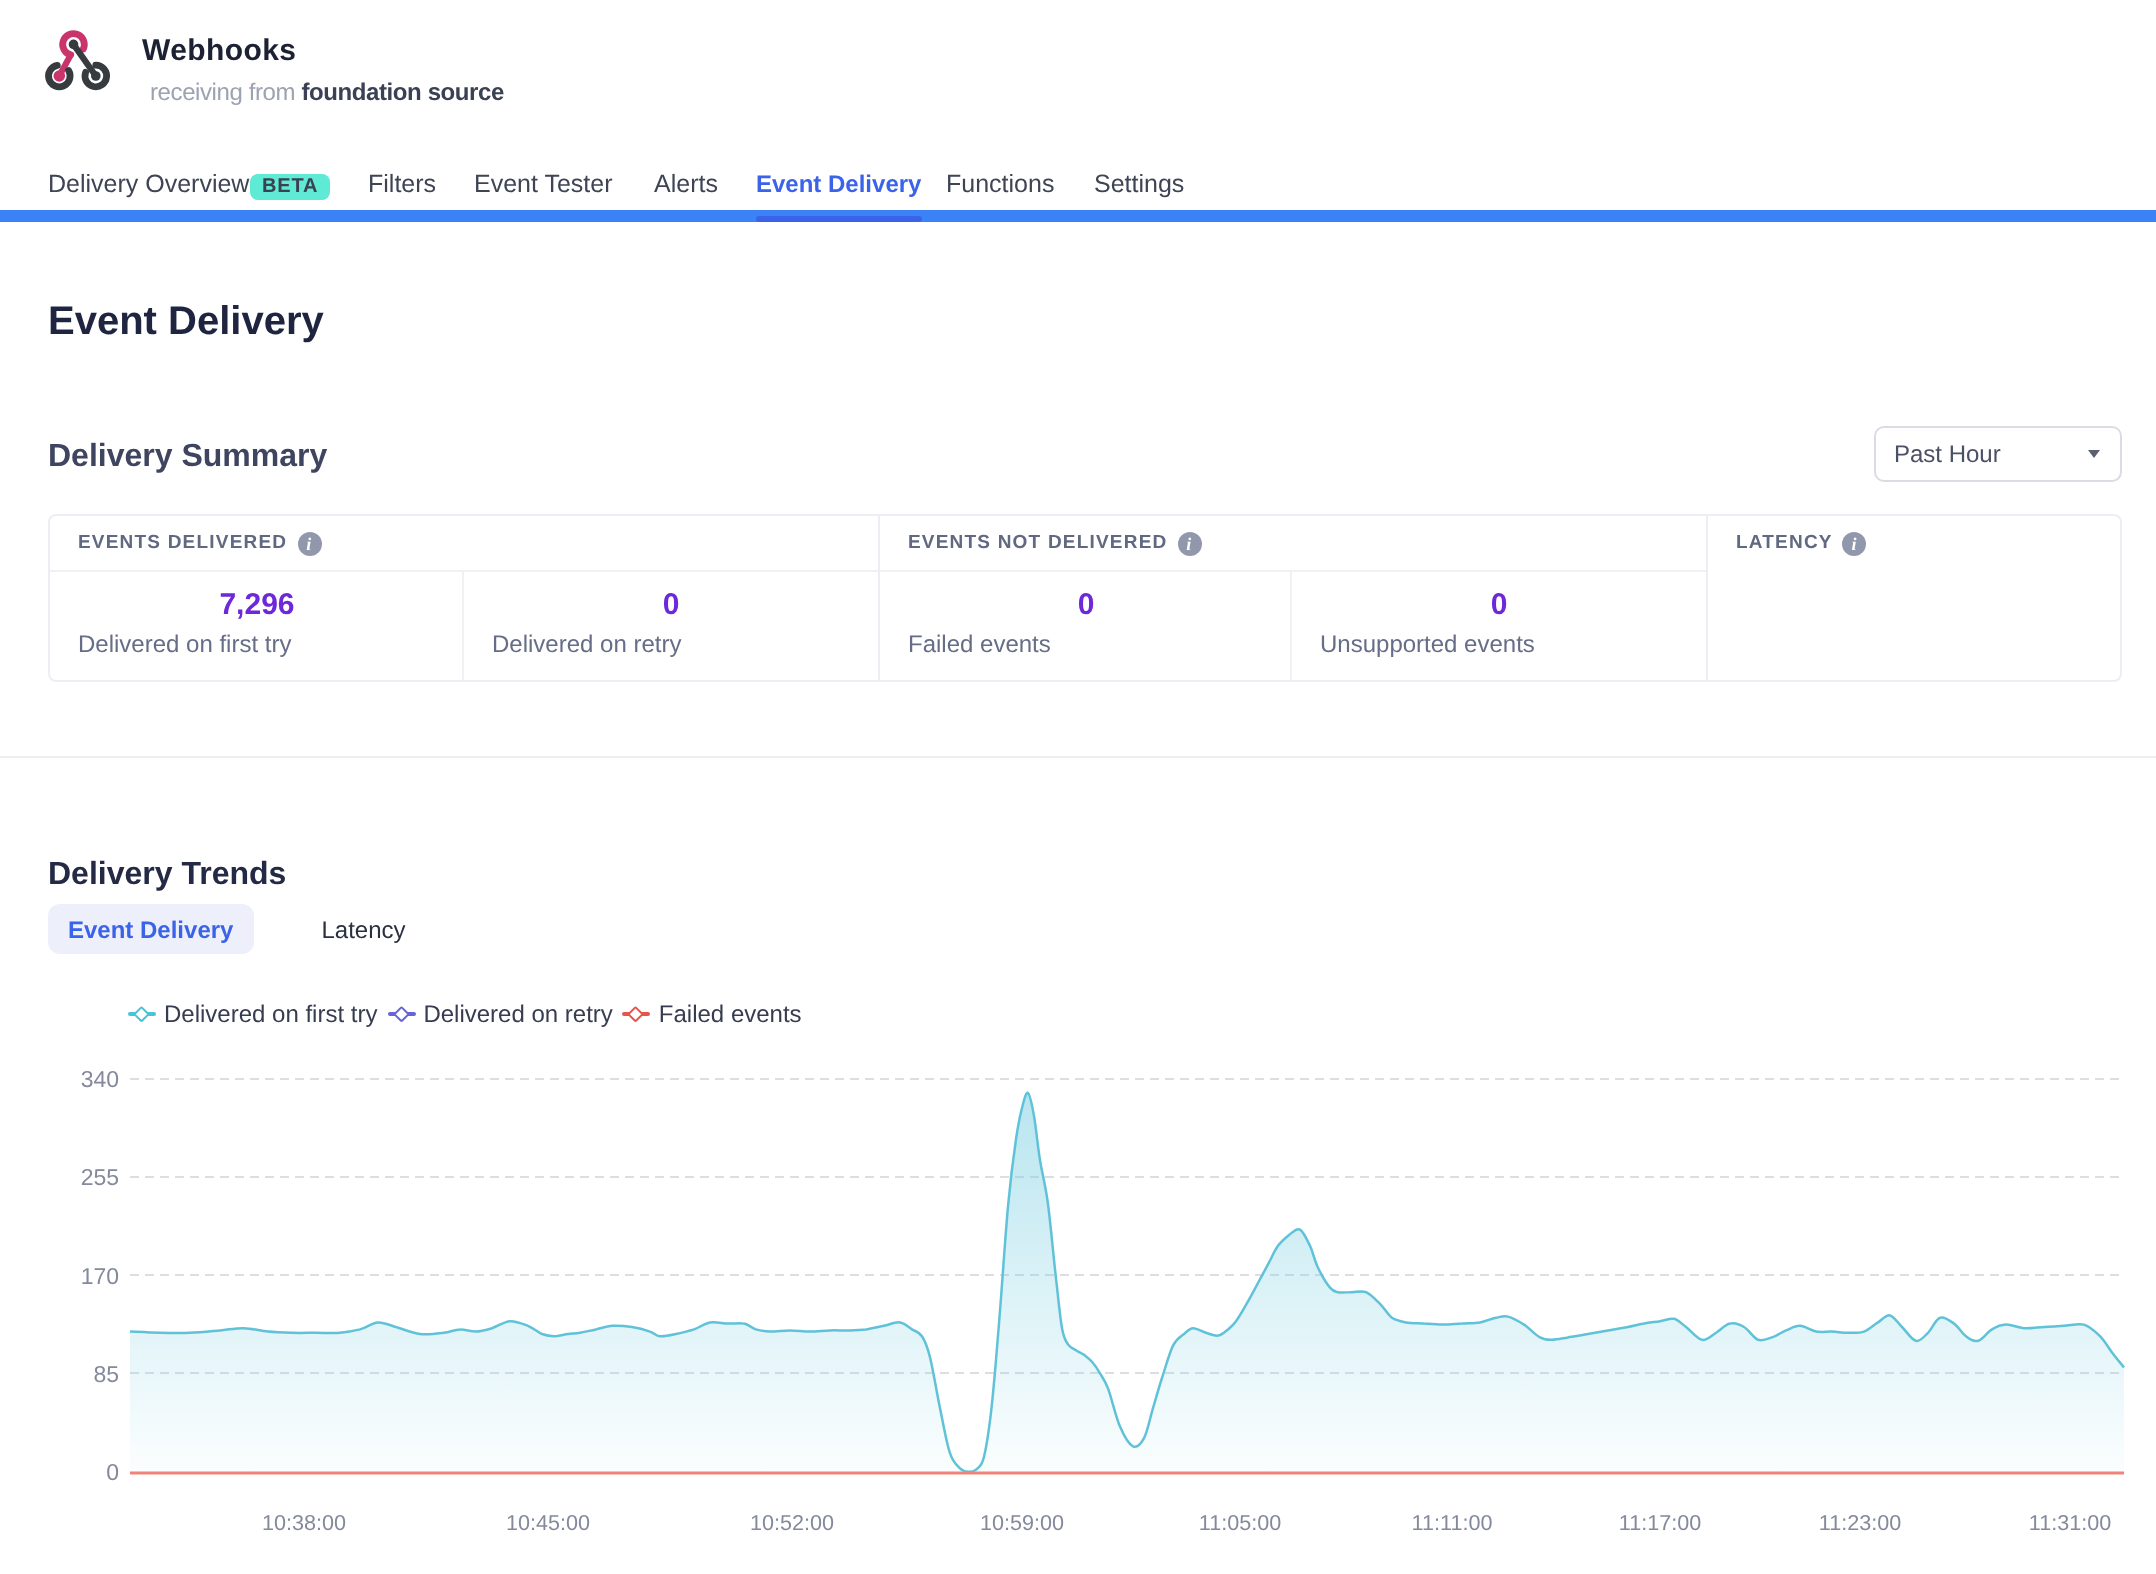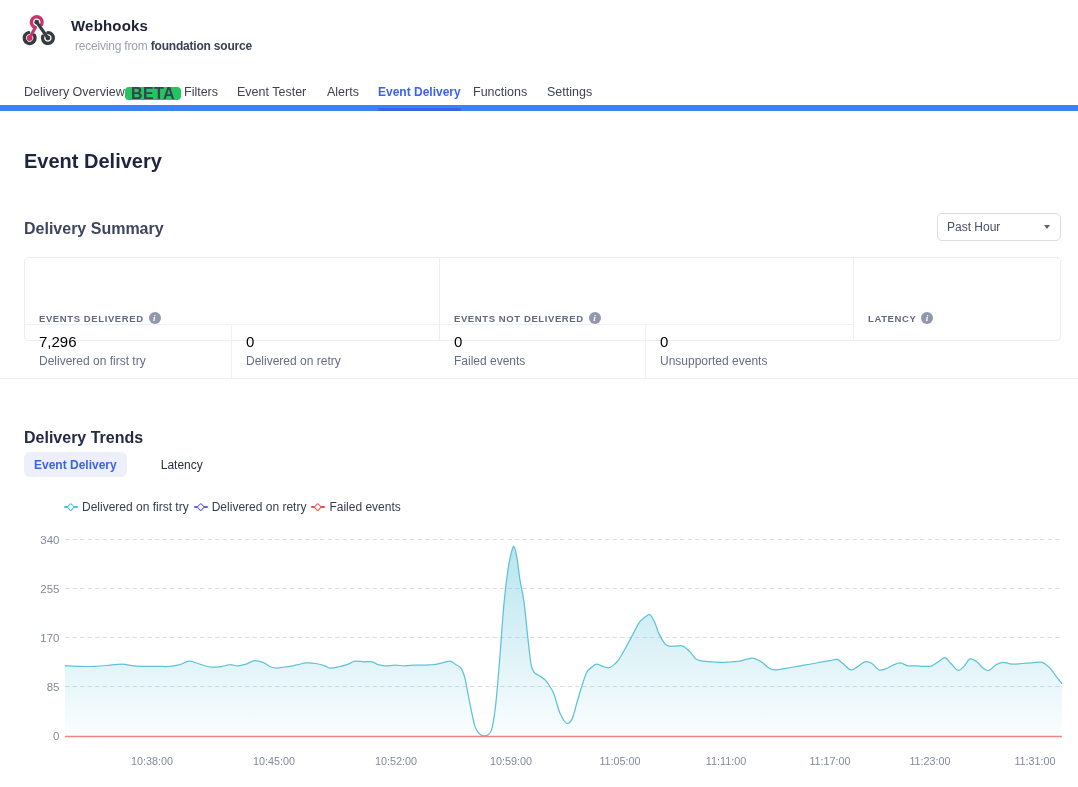--- a/index.html
+++ b/index.html
@@ -7,29 +7,29 @@
 body { width:1078px; height:787px; position:relative; overflow:hidden; }
 .abs { position:absolute; }
 .icon { left:20px; top:14px; }
 .wbt { left:71px; top:17px; font-size:15px; font-weight:bold; color:#1c2133; letter-spacing:.2px; }
 .wbs { left:75px; top:39px; font-size:12px; letter-spacing:-0.2px; color:#9ca2b1; }
 .wbs b { color:#3a4154; font-weight:bold; }
 .tabs { left:0; top:83px; width:1078px; height:28px; border-bottom:6px solid #3b82f6; }
 .tab { position:absolute; font-size:12.5px; color:#3e4454; height:28px; line-height:18px; white-space:nowrap; }
 .tab.active { color:#3b63e9; font-weight:bold; font-size:12px; }
 .tab.active:after { content:""; position:absolute; left:0; right:0; bottom:0; height:3px; background:#3b63e9; border-radius:2px; }
-.beta { display:inline-block; background:#22c55e; color:#3a4152; font-size:16px; font-weight:bold; letter-spacing:.4px; padding:0 6px; height:13px; line-height:13px; border-radius:4px; }
+.beta { display:inline-block; background:#5eead4; color:#3a4152; font-size:10px; font-weight:bold; letter-spacing:.4px; padding:0 6px; height:13px; line-height:13px; border-radius:4px; }
 .dsh { left:24px; top:220px; font-size:16px; font-weight:bold; color:#3f4560; }
 .select { left:937px; top:213px; width:124px; height:28px; border:1px solid #d9dce3; border-radius:5px; display:flex; align-items:center; font-size:12px; color:#4a5065; padding:0 10px 0 9px; justify-content:space-between;text-align:center; }
 .caret { width:0; height:0; border-left:3.5px solid transparent; border-right:3.5px solid transparent; border-top:4.5px solid #5c6171; }
 .panel { left:24px; top:257px; width:1037px; height:84px; border:1px solid #edeef3; border-radius:4px; display:flex; }
 .col { width:20%; position:relative; }
-.col .chd { height:27px; display:flex; align-items:flex-end; padding-left:14px; font-size:9.5px; font-weight:bold; letter-spacing:.6px; color:#616881; white-space:nowrap;margin-top:39px; }
+.col .chd { height:27px; display:flex; align-items:center; padding-left:14px; font-size:9.5px; font-weight:bold; letter-spacing:.6px; color:#616881; white-space:nowrap; }
 .col .cbody { border-top:1px solid #f0f1f5; padding:8px 14px 0 14px; height:55px; }
-.col .val { font-size:15px; font-weight:normal; color:#000000; }
+.col .val { font-size:15px; font-weight:bold; color:#6d28d9;text-align:center; }
 .col .lbl { font-size:12px; color:#666d86; margin-top:4px; white-space:nowrap; }
 .col.gdiv { border-left:1px solid #edeef3; }
 .col.sdiv .cbody { border-left:1px solid #f0f1f5; margin-left:-1px; }
 .info { display:inline-block; width:12px; height:12px; border-radius:50%; background:#9298ac; color:#fff; font-size:9px; font-weight:bold; text-align:center; line-height:12px; margin-left:5px; font-family:"Liberation Serif",serif; font-style:italic; }
 .sep { left:0px; top:378px; width:1078px; height:1px; background:#eceef2; }
 .dth { left:24px; top:409px; font-size:16px; font-weight:bold; color:#242a46;margin-top:20px; }
 .pills { left:24px; top:452px; display:flex; align-items:center; }
 .pill { height:25px; padding:0 10px; display:flex; align-items:center; font-size:12px; border-radius:6px; color:#2b3040; }
 .pill.on { background:#edf0fa; color:#3b63e9; font-weight:bold; }
 .pill + .pill { margin-left:24px; }

